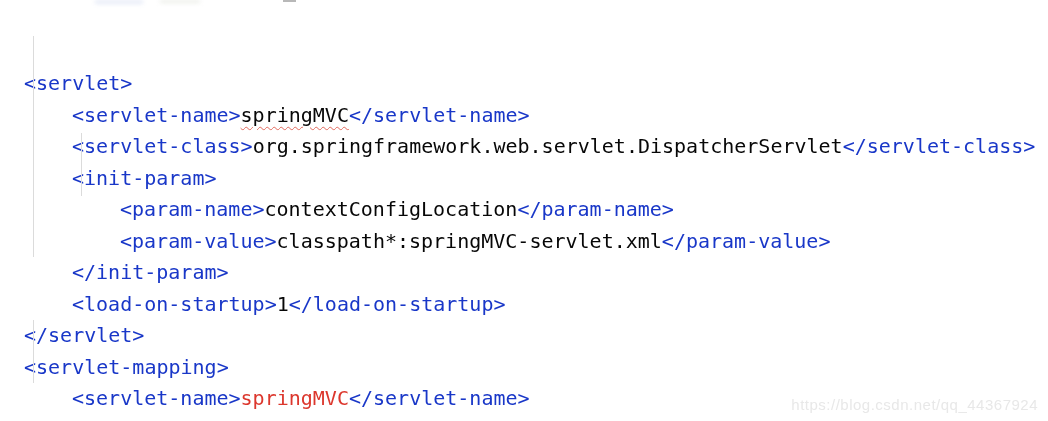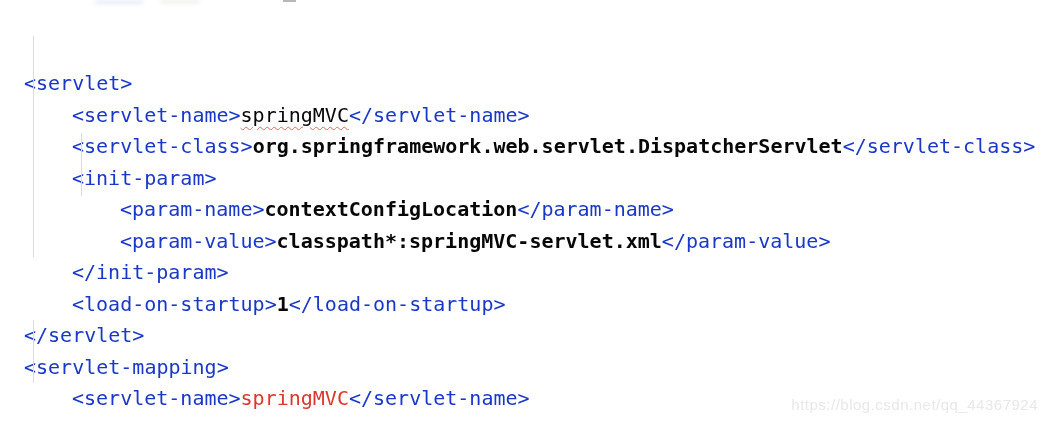--- a/index.html
+++ b/index.html
@@ -21,21 +21,21 @@
   .editor {
     position: absolute;
     inset: 0;
     padding: 5px 0 0 24px;
     font-size: 20px;
     line-height: 31.5px;
     white-space: pre;
   }
   .code-line { height: 31.5px; }
   .tok-tag   { color: var(--tag-color); }
-  .tok-text  { color: var(--text-color); font-weight: bold; }
+  .tok-text  { color: var(--text-color); }
   .tok-error { color: var(--error-color); }
   .tok-typo  {
     color: var(--text-color);
     text-decoration-line: underline;
     text-decoration-style: wavy;
     text-decoration-color: var(--typo-squiggle);
     text-decoration-thickness: 1px;
     text-underline-offset: 4px;
   }
   .indent-guide {

